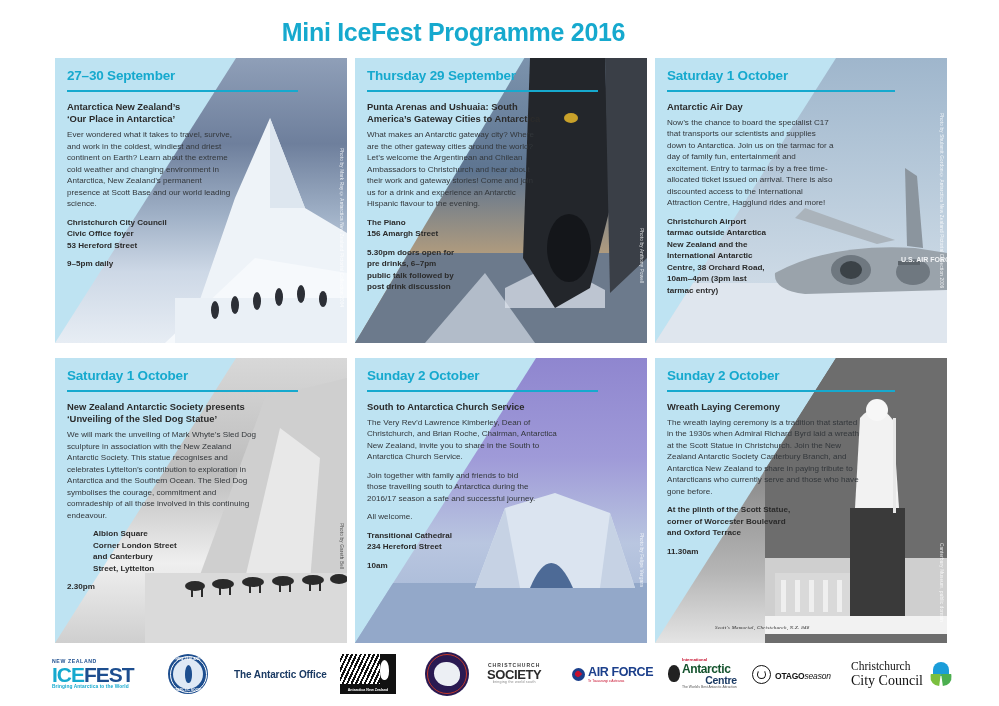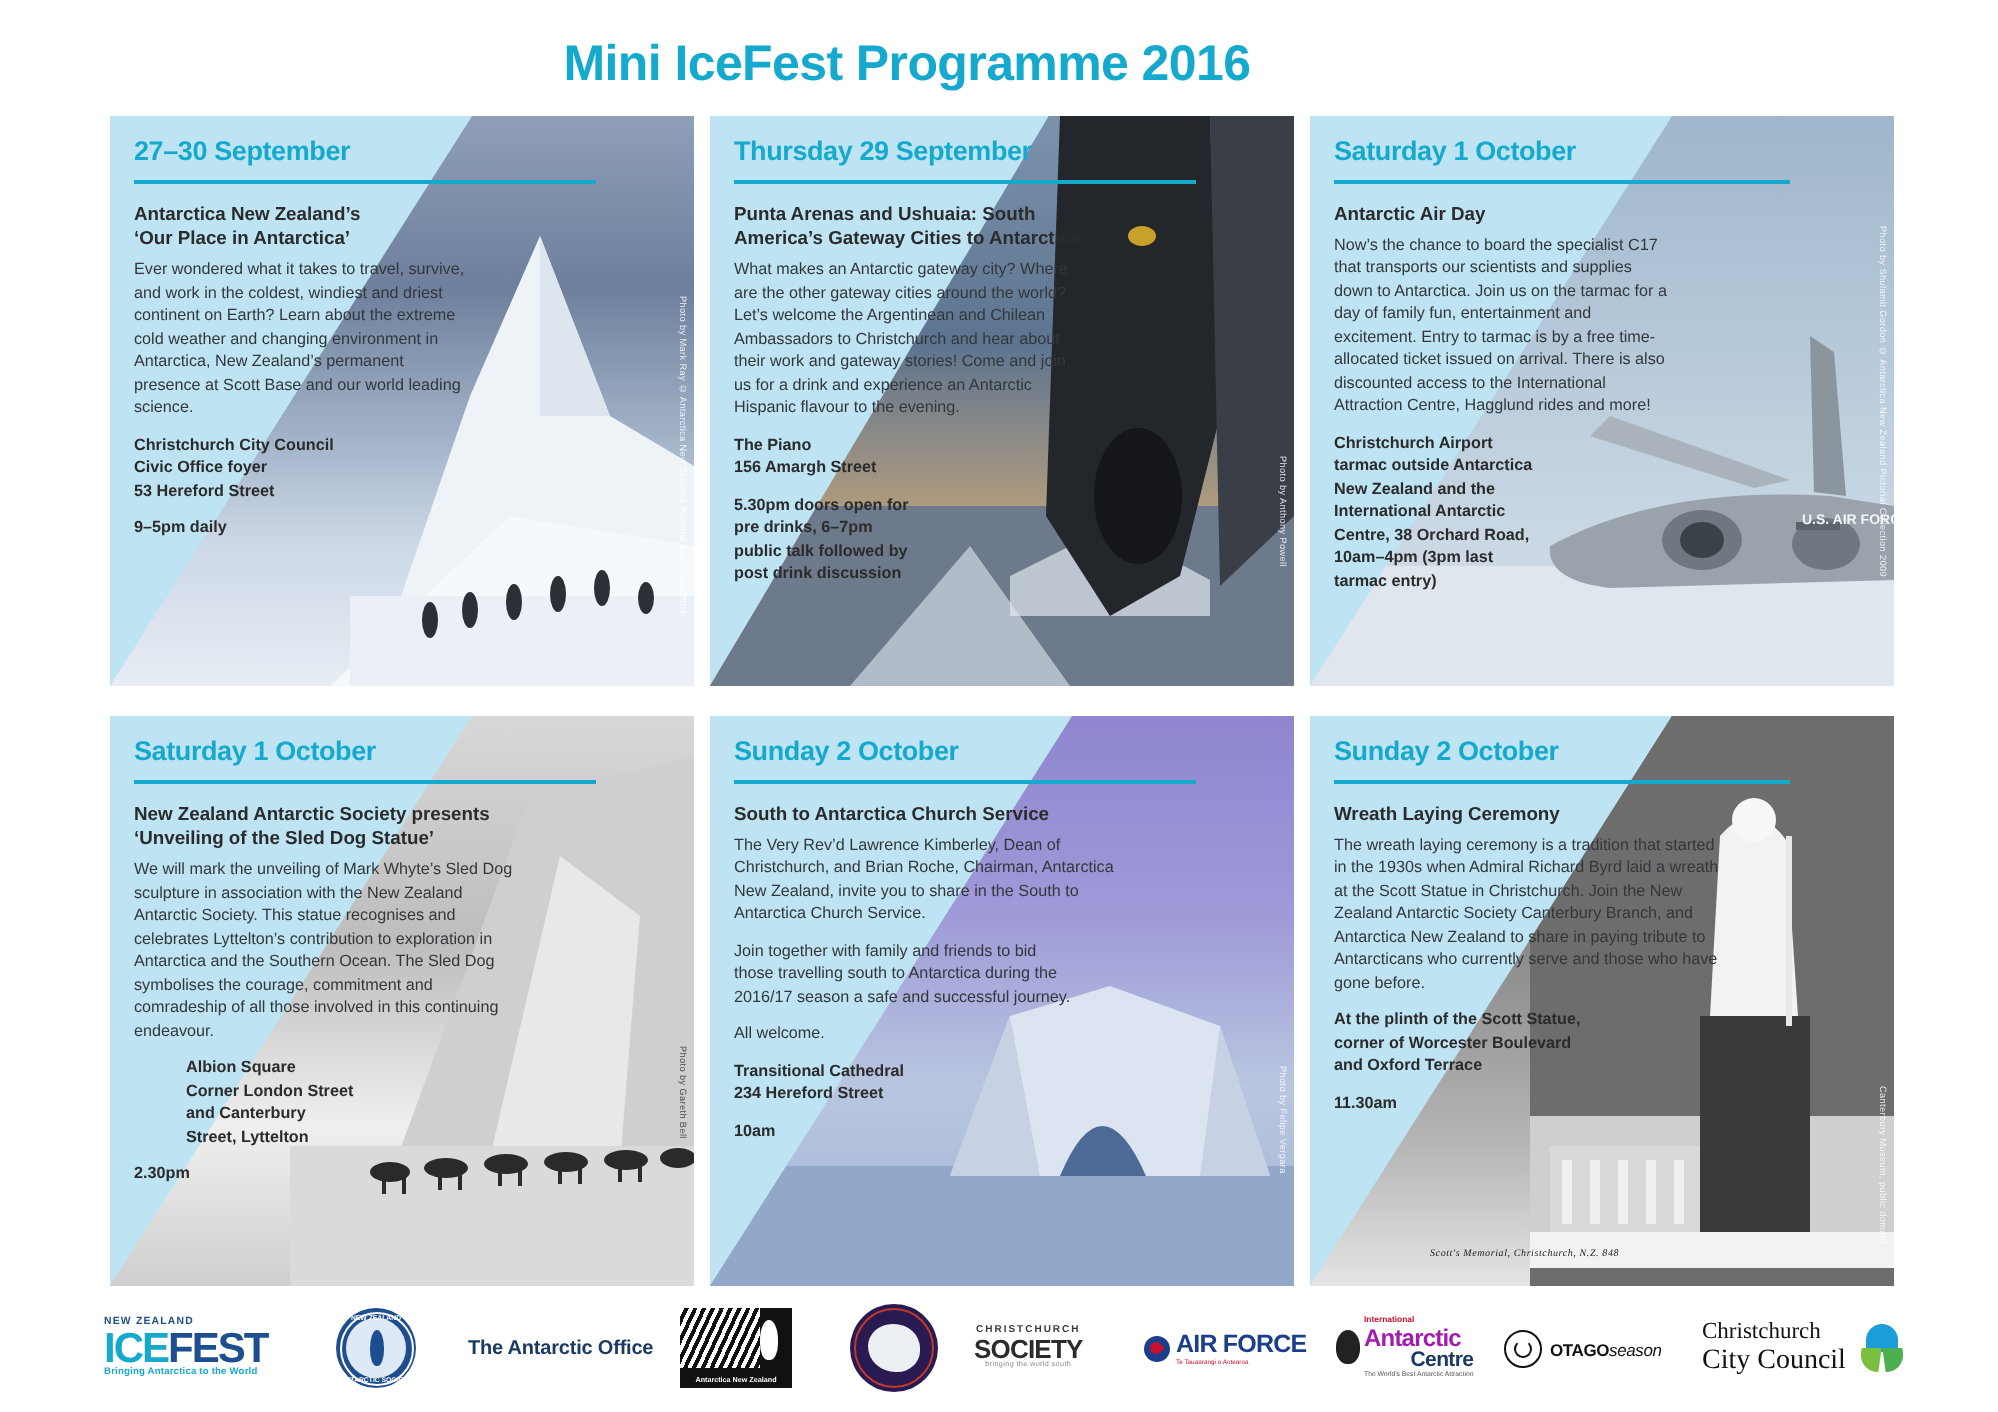--- a/index.html
+++ b/index.html
@@ -136,21 +136,21 @@
   }
   .airforce .rou:after{
     content:"";position:absolute;left:3px;top:3.5px;width:6px;height:6px;
     background:#c8102e;border-radius:50% 0 50% 50%;transform:rotate(45deg);
   }
   .airforce .txt{font-size:12.5px;font-weight:bold;color:#1b3f8b;letter-spacing:-.4px;}
   .airforce .sub{font-size:3.2px;color:#c8102e;}
 
   .iac{line-height:1.05;}
   .iac .l1{font-size:4.2px;font-weight:bold;color:#c8102e;}
-  .iac .l2{font-size:12px;font-weight:bold;color:#a21caf;letter-spacing:-.4px;}
+  .iac .l2{font-size:12px;font-weight:bold;color:#14532d;letter-spacing:-.4px;}
   .iac .l3{font-size:10.5px;font-weight:bold;color:#1a3a63;text-align:right;letter-spacing:-.3px;}
   .iac .l4{font-size:3.4px;color:#555;text-align:right;}
   .iac-peng{
     width:12px;height:17px;background:#222;border-radius:50% 50% 45% 45%;
     display:inline-block;margin-right:2px;vertical-align:middle;
   }
 
   .otago{display:flex;align-items:center;gap:4px;}
   .otago .spiral{
     width:17px;height:17px;border:1.6px solid #111;border-radius:50%;position:relative;

